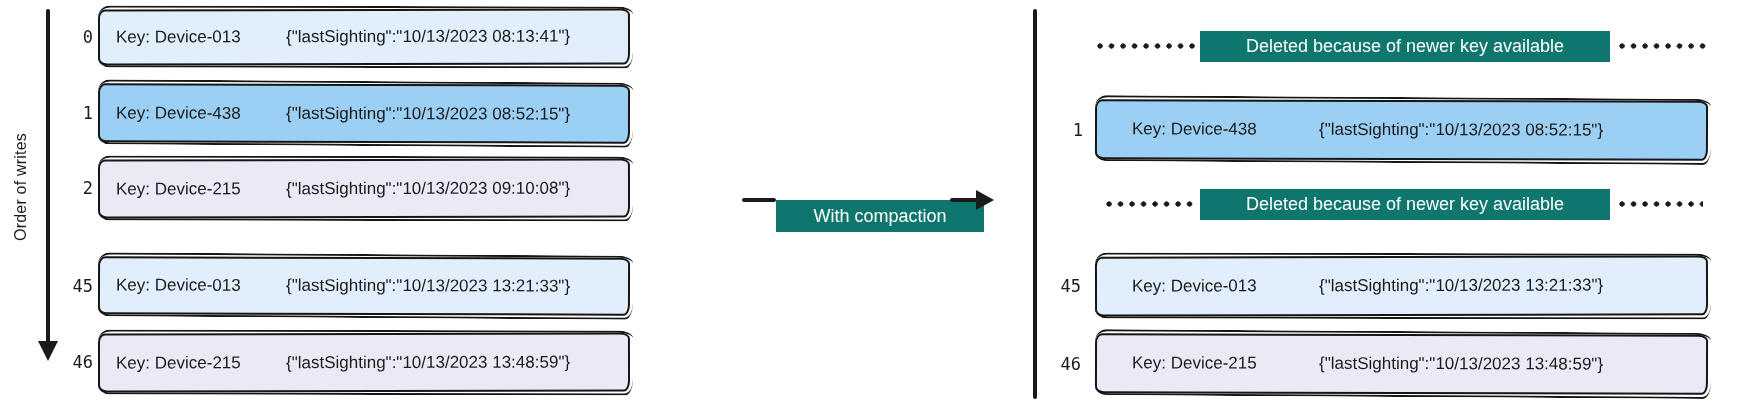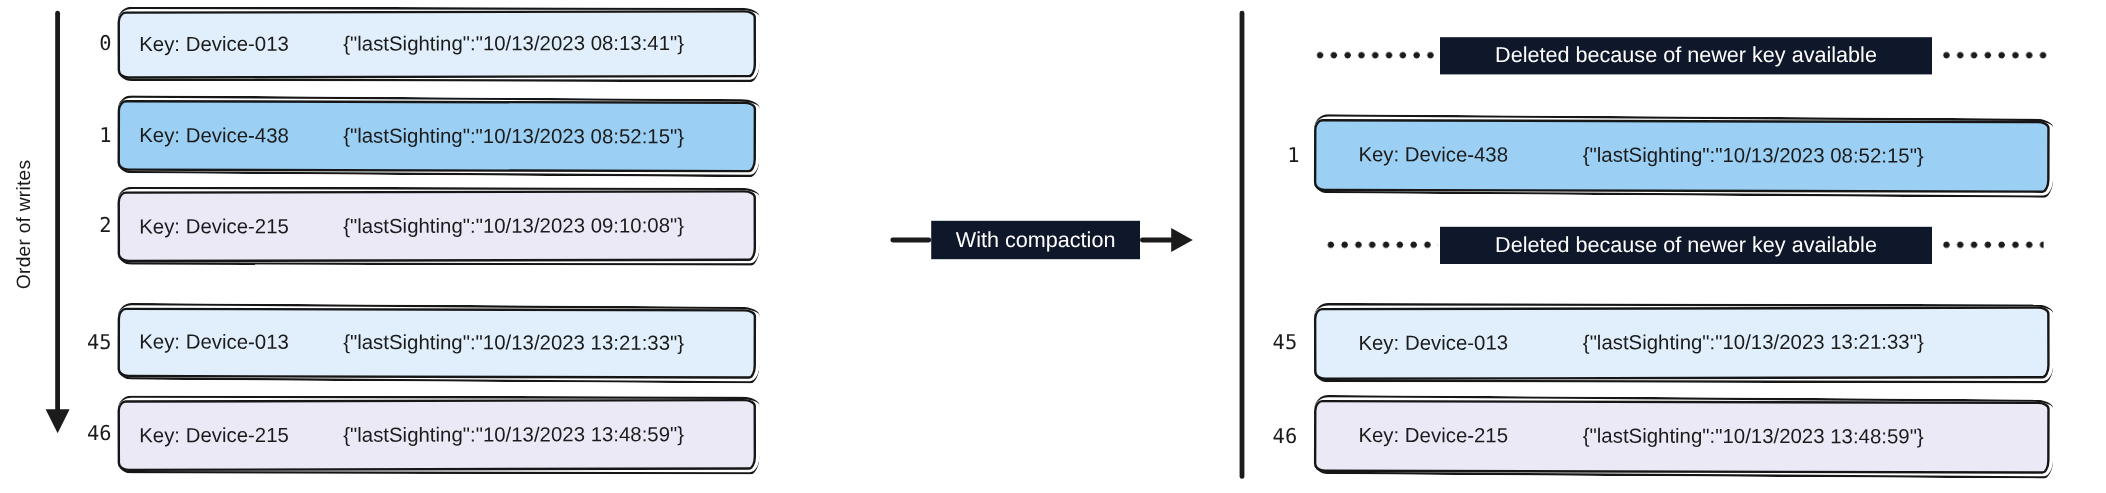--- a/index.html
+++ b/index.html
@@ -84,21 +84,21 @@
     font-size: 17px;
     width: 34px;
     height: 24px;
     line-height: 24px;
     text-align: right;
   }
 
   
   .label-box {
     position: absolute;
-    background: #0f172a;
+    background: #0f766e;
     color: #ffffff;
     font-size: 18px;
     display: flex;
     align-items: center;
     justify-content: center;
     box-sizing: border-box;
     white-space: nowrap;
   }
 
   
@@ -175,21 +175,21 @@
       <div class="record-bar pad-left fill-lavender tilt-a" style="left:98px; top:333px; width:532px; height:59px;">
         <span class="record-key">Key: Device-215</span>
         <span class="record-value">{"lastSighting":"10/13/2023 13:48:59"}</span>
       </div>
     </div>
 
   </div>
 
   <div>
     <div class="h-line" style="left:742px; top:198px; width:34px;"></div>
-    <div class="label-box" style="left:776px; top:184px; width:174px; height:32px;">With compaction</div>
+    <div class="label-box" style="left:776px; top:200px; width:208px; height:32px;">With compaction</div>
     <div class="h-line" style="left:950px; top:198px; width:28px;"></div>
     <div class="arrowhead-right" style="left:976px; top:190px;"></div>
   </div>
 
   <div>
     <div class="v-line right-div-line"></div>
 
     <div>
       <div class="dots" style="left:1097px; top:43px; width:100px;"></div>
       <div class="label-box" style="left:1200px; top:31px; width:410px; height:31px;">Deleted because of newer key available</div>

